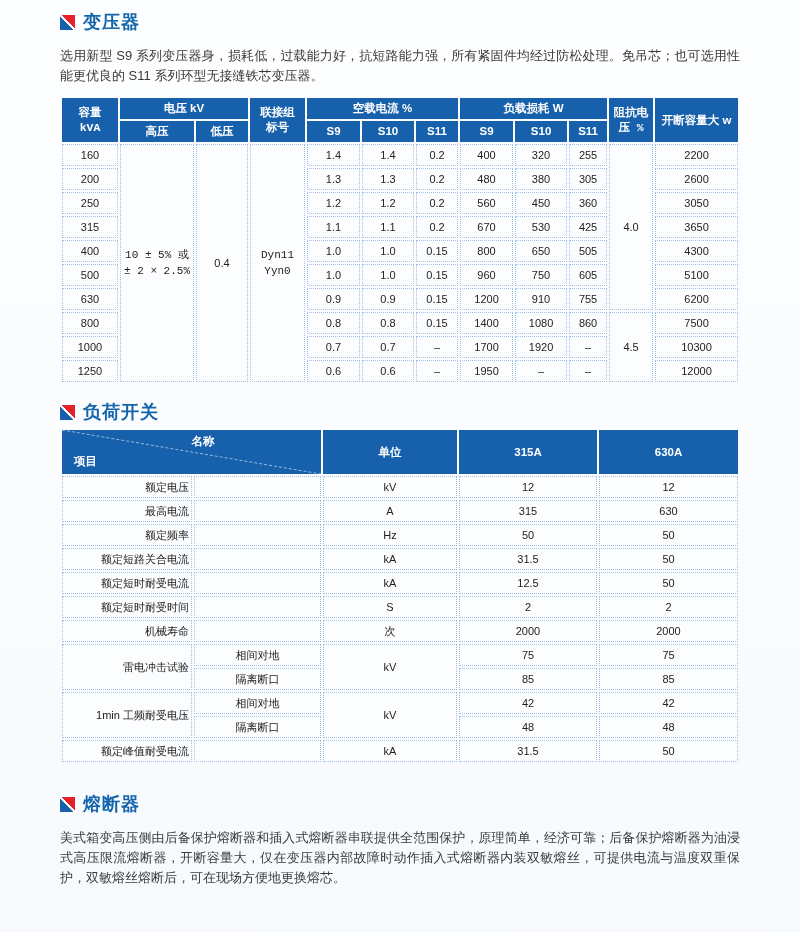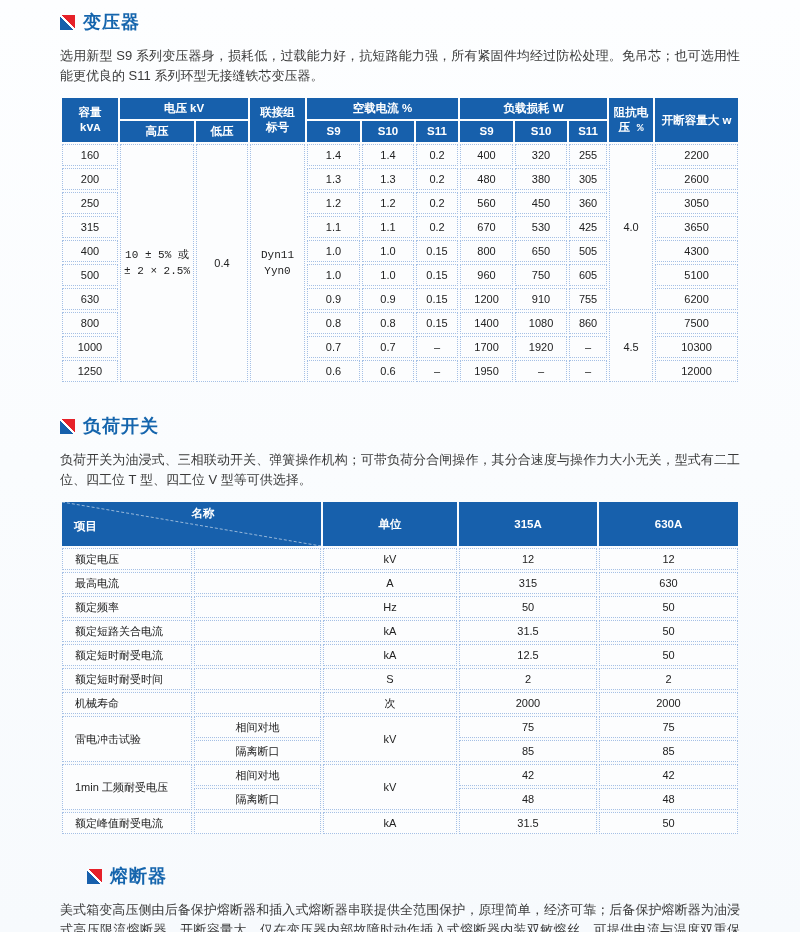--- a/index.html
+++ b/index.html
@@ -9,22 +9,22 @@
     font-family:"Liberation Sans","DejaVu Sans",sans-serif;
     color:#333;
     overflow:hidden;
   }
   .content{padding:10px 60px 0 60px;}
   .section-heading{
     display:flex;align-items:center;gap:8px;
     color:#1565ad;font-size:18px;font-weight:bold;
     margin:0 0 4px 0;letter-spacing:1px;
   }
-  .h2-gap{margin-top:30px;}
-  .h3-gap{margin-top:28px;margin-left:27px;}
+  .h2-gap{margin-top:16px;}
+  .h3-gap{margin-top:28px;}
   .diag-icon{
     width:15px;height:15px;flex:0 0 15px;
     background:linear-gradient(to top right,#1760ac 45%,#ffffff 45% 55%,#e62129 55%);
   }
   .para{
     font-size:13px;line-height:20px;color:#3a3a3a;
     margin:12px 0 10px 0;text-align:justify;
   }
   table{
     border-collapse:separate;border-spacing:2px;
@@ -38,26 +38,26 @@
   }
   td{
     background:#fcfdfe;
     border:1px dotted #a5c0e5;
     font-size:11px;color:#222;
     text-align:center;vertical-align:middle;
     padding:2px 2px;line-height:16px;
     overflow:hidden;
   }
   .pre{white-space:pre-line;font-family:Liberation Mono, monospace;}
-  td.left{text-align:left;padding-left:12px;}
+  td.left{text-align:right;padding-left:12px;}
   
   th.diag{position:relative;height:44px;padding:0;}
   th.diag svg{position:absolute;inset:0;width:100%;height:100%;}
   th.diag .lbl-name{position:absolute;top:4px;left:50%;}
-  th.diag .lbl-item{position:absolute;bottom:12px;left:12px;}
+  th.diag .lbl-item{position:absolute;bottom:5px;left:12px;}
 </style>
 </head>
 <body>
 
 <div class="content">
 
   <div class="section-heading">
     <span class="diag-icon"></span>
     <span>变压器</span>
   </div>
@@ -210,21 +210,20 @@
         <td>–</td>
         <td>12000</td>
       </tr>
     </tbody>
   </table>
 
   <div class="section-heading h2-gap">
     <span class="diag-icon"></span>
     <span>负荷开关</span>
   </div>
-  <p class="para">负荷开关为油浸式、三相联动开关、弹簧操作机构；可带负荷分合闸操作，其分合速度与操作力大小无关，型式有二工位、四工位 T 型、四工位 V 型等可供选择。</p>
 
   <table>
     <colgroup>
       <col style="width:130px">
         <col style="width:127px">
         <col style="width:134px">
         <col style="width:138px">
         <col>
     </colgroup>
     <thead>

